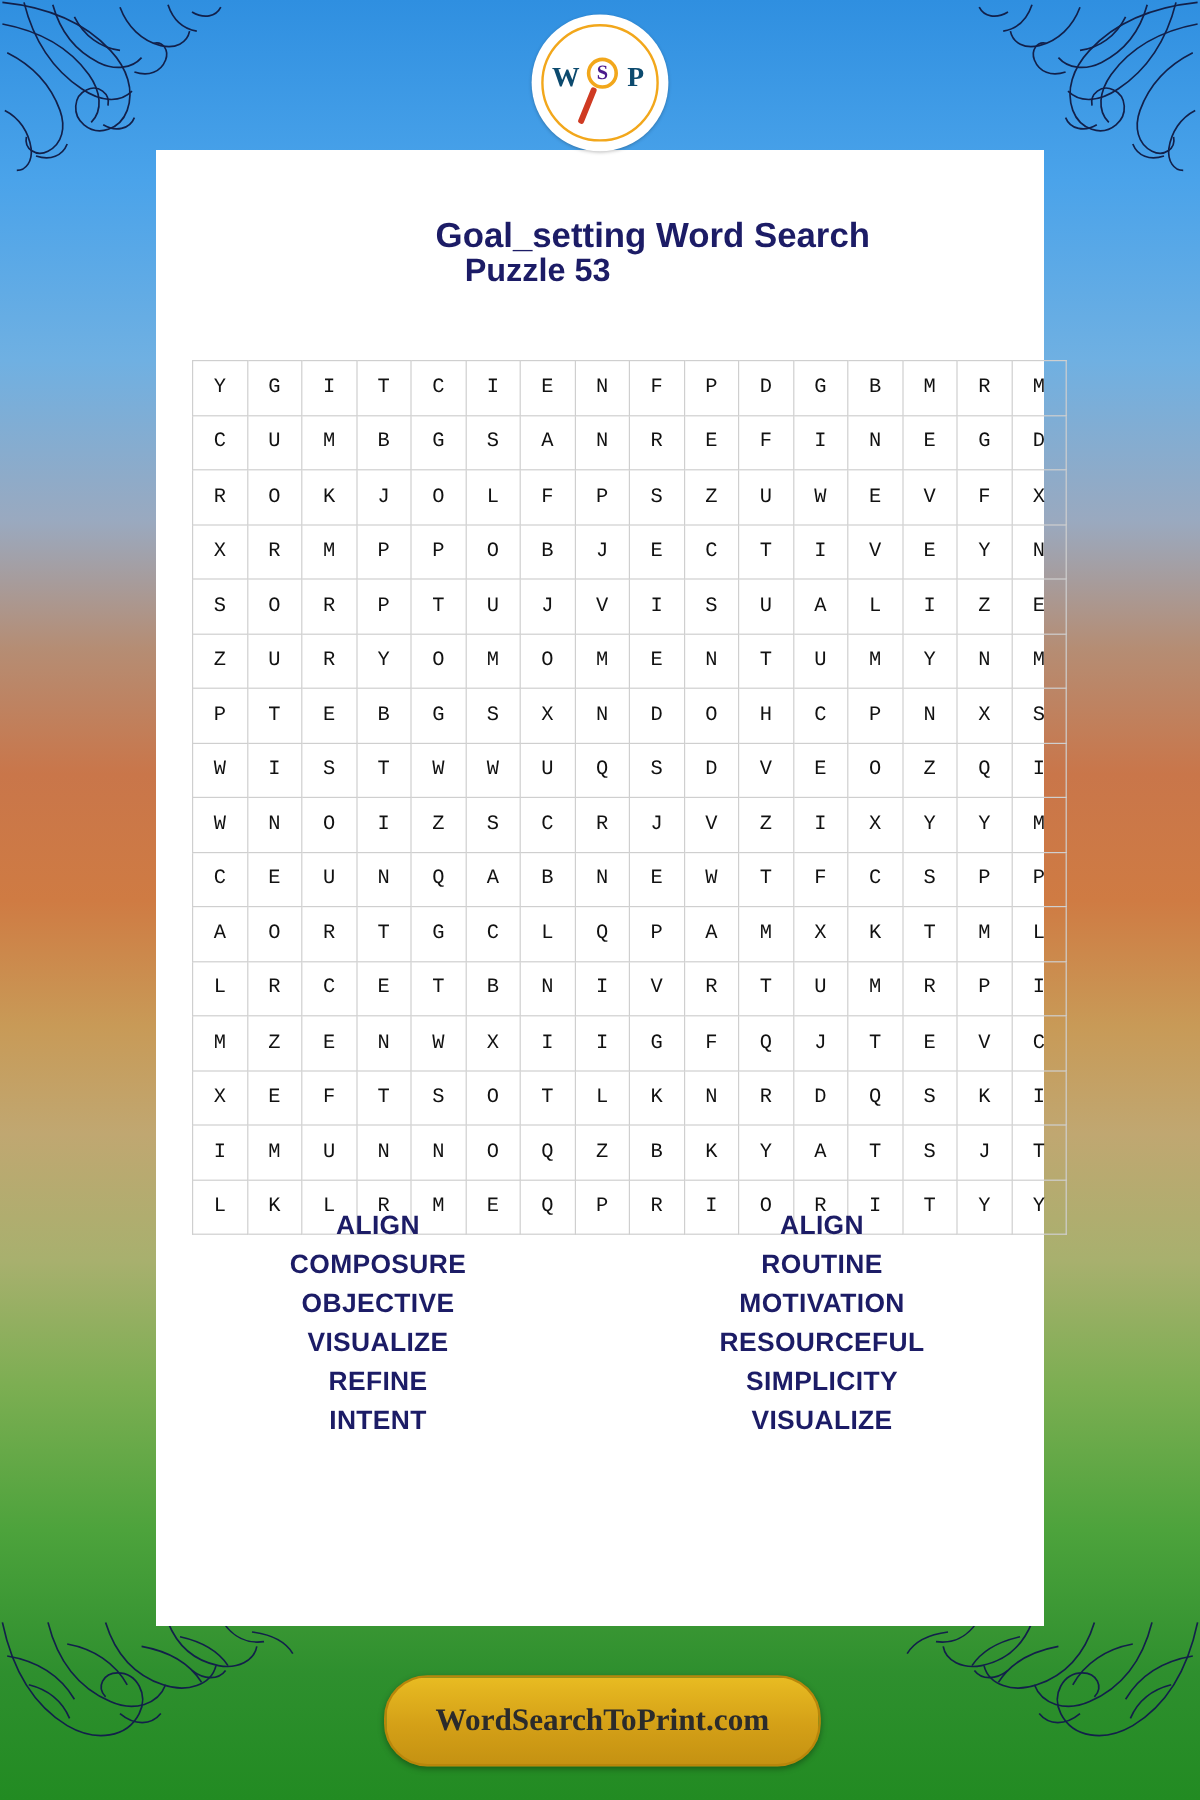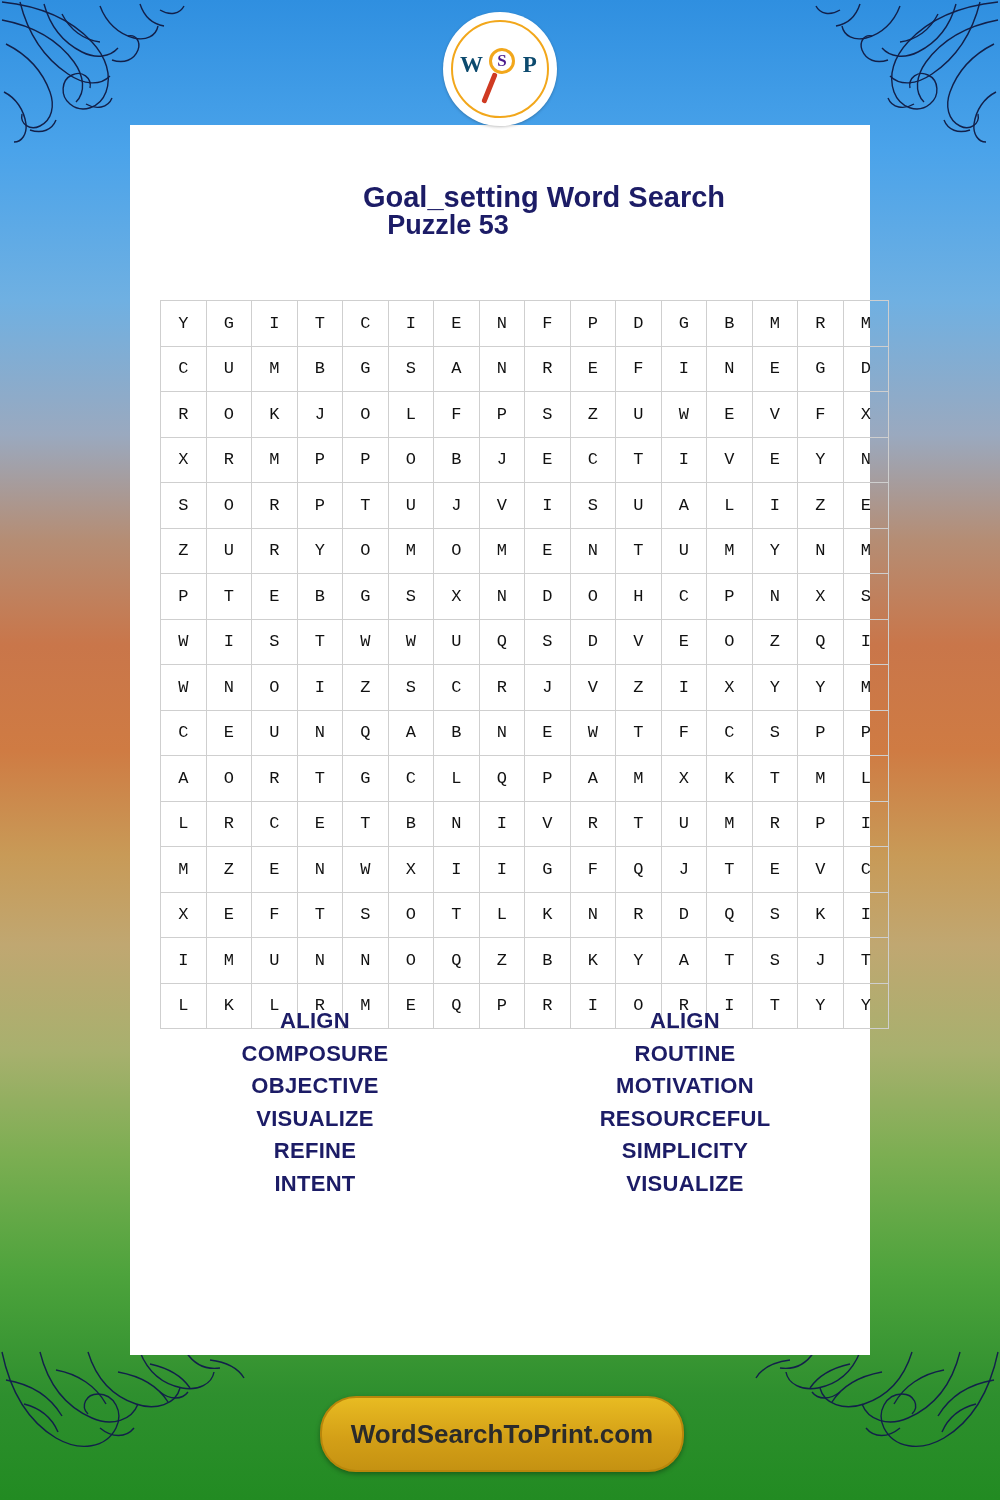--- a/index.html
+++ b/index.html
@@ -198,21 +198,21 @@
     box-shadow: 0 2px 5px rgba(0,0,0,0.35);
     z-index: 6;
   }
   .footer-btn .label {
     position: absolute;
     left: 0; top: 0;
     width: 100%;
     height: 72px;
     line-height: 72px;
     text-align: center;
-    font-family: Liberation Sans, sans-serif;
+    font-family: Liberation Serif, serif;
     font-weight: bold;
     font-size: 26px;
     color: #2b2b2b;
   }
 </style>
 </head>
 <body>
 
 <div class="page">
 

